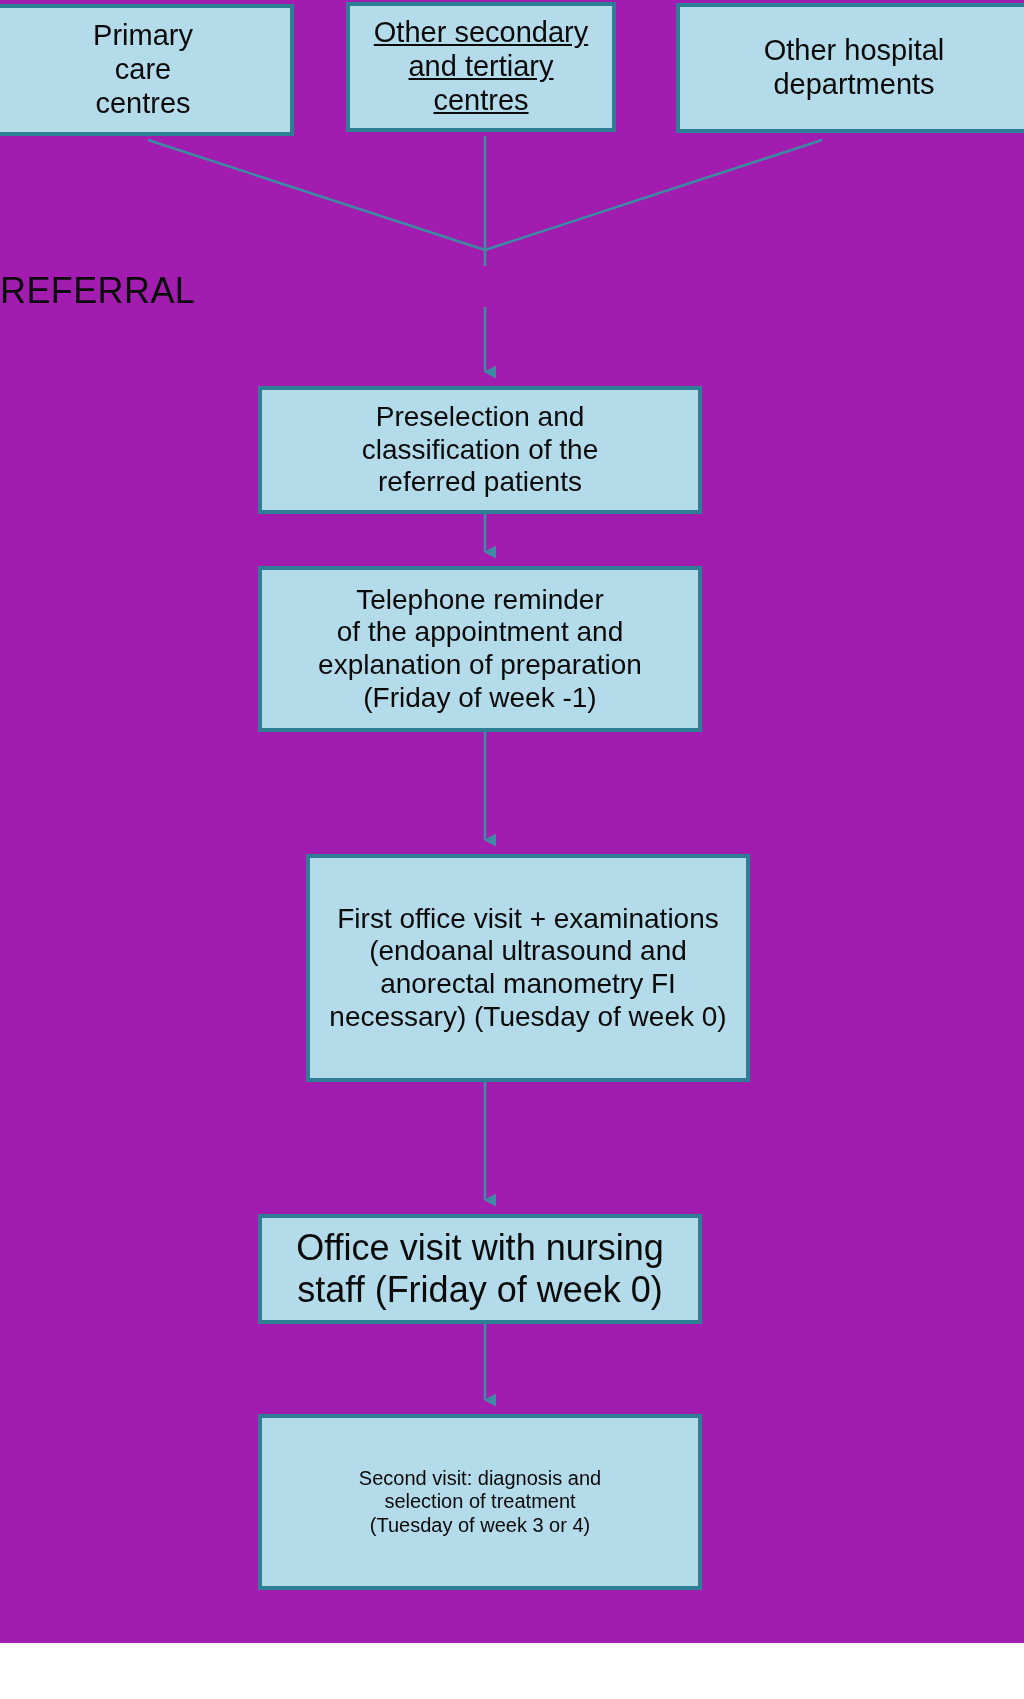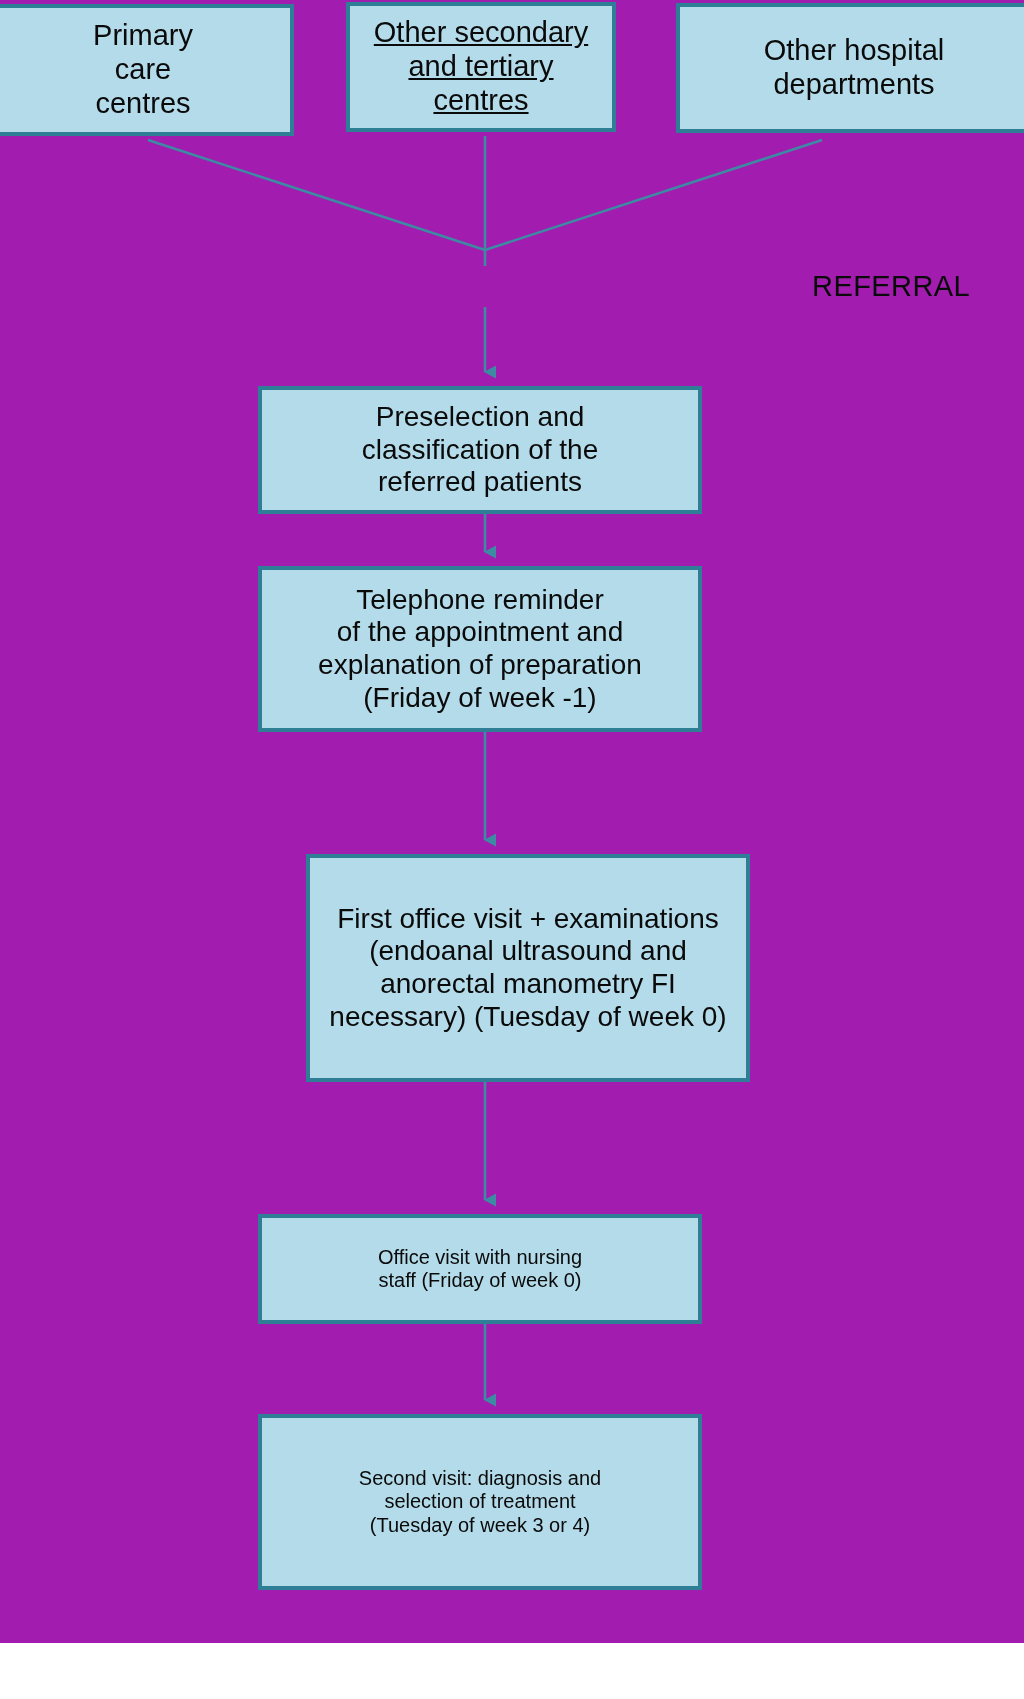--- a/index.html
+++ b/index.html
@@ -70,35 +70,35 @@
     left: 258px;  top: 566px;  width: 444px;  height: 166px;
     font-size: 28px;
   }
   #node-first-visit {
     left: 258px;  top: 854px;  width: 444px;  height: 228px;
     font-size: 28px;
     margin-left: 48px;
   }
   #node-nursing-visit {
     left: 258px;  top: 1214px; width: 444px;  height: 110px;
-    font-size: 20px;
+    font-size: 36px;
   }
   #node-second-visit {
     left: 258px;  top: 1414px; width: 444px;  height: 176px;
     font-size: 20px;
   }
 
   
   #label-referral {
     position: absolute;
     left: 0;
     top: 270px;
     width: 970px;
-    text-align: right;
-    font-size: 29px;
+    text-align: left;
+    font-size: 36px;
     color: #0a0a0a;
     letter-spacing: 0.4px;
   }
 </style>
 </head>
 <body>
 
 <div id="diagram">
 
   <svg id="connector-layer" viewBox="0 0 1024 1699" width="1024" height="1699">

